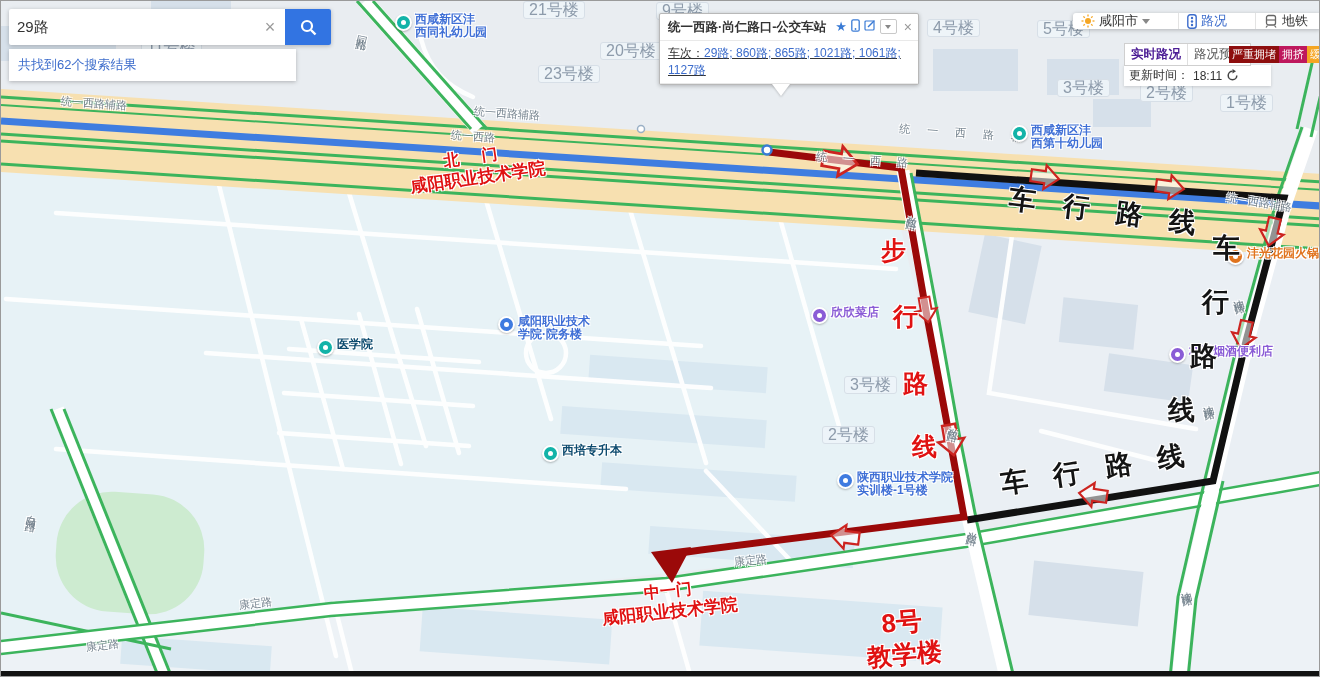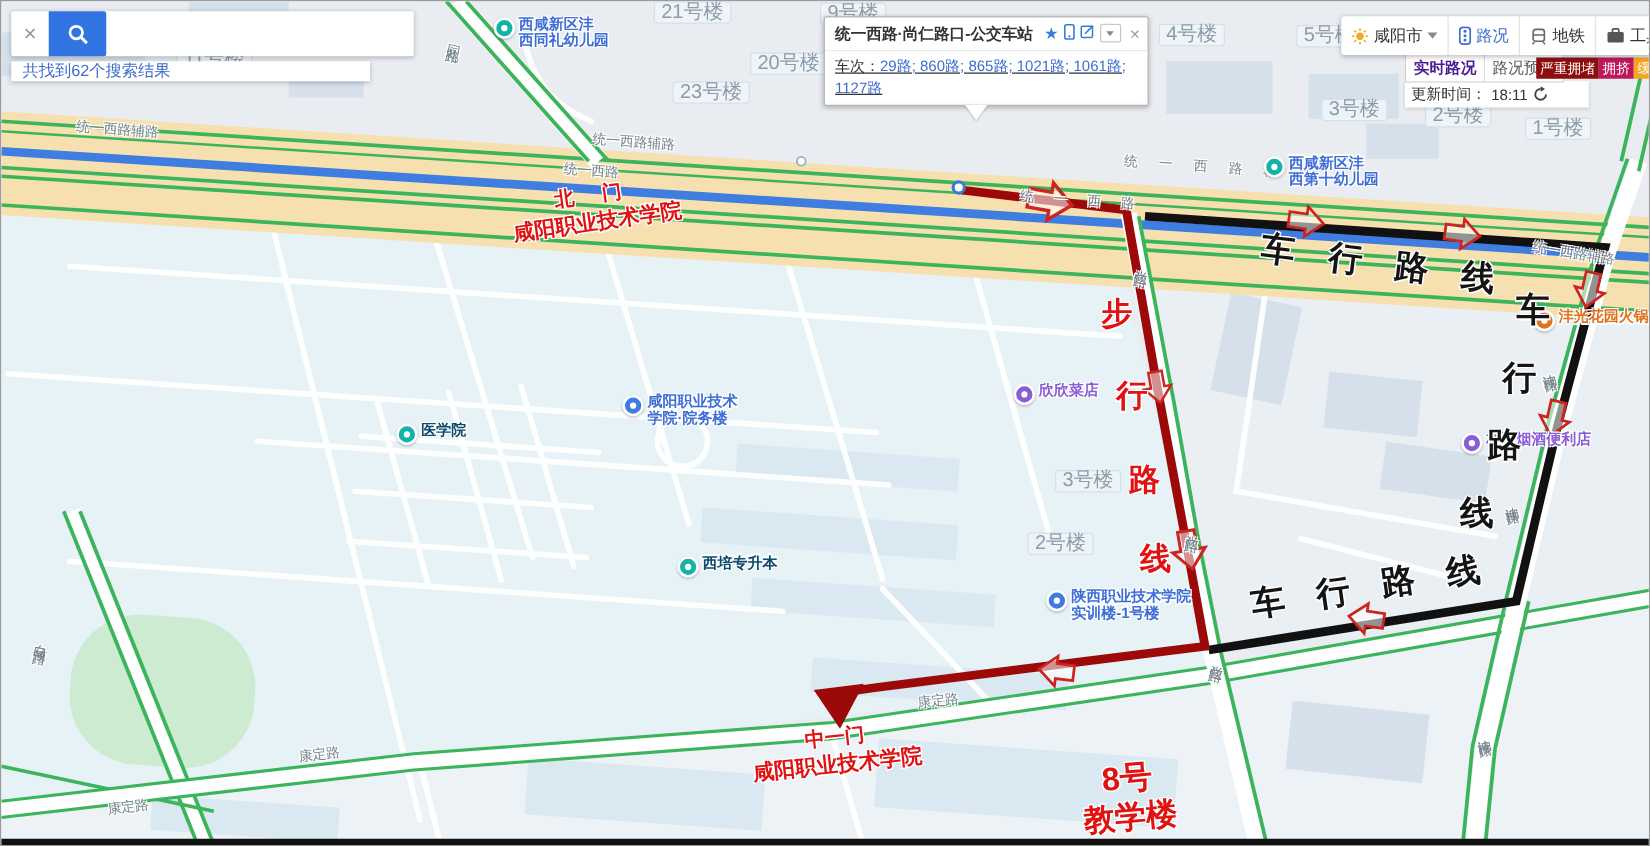--- a/index.html
+++ b/index.html
@@ -20,41 +20,41 @@
   .t-teal{color:#0c4a6e;} .t-blue{color:#3f6fd6;} .t-purple{color:#8a5cd6;} .t-orange{color:#e0731d;}
   .red-anno{position:absolute;color:#e01212;font-weight:bold;text-align:center;z-index:5;line-height:1.25;}
   .rchar{position:absolute;color:#e01212;font-weight:bold;font-size:25px;z-index:5;}
   .kchar{position:absolute;color:#141414;font-weight:bold;font-size:27px;z-index:5;}
   
   .panel{background:#fff;box-shadow:0 1px 4px rgba(0,0,0,.25);}
   .searchbar{position:absolute;left:8px;top:8px;width:322px;height:36px;display:flex;align-items:center;z-index:20;border-radius:2px;}
   .searchbar .q{flex:1;border:none;outline:none;font-size:15px;color:#333;padding:0 8px;height:32px;font-family:inherit;background:transparent;}
   .xbtn{width:30px;color:#999;font-size:18px;text-align:center;cursor:pointer;}
   .sbtn{width:46px;height:36px;background:#3274e2;border-radius:0 2px 2px 0;display:flex;align-items:center;justify-content:center;}
-  .results{position:absolute;left:8px;top:48px;width:278px;height:16px;display:flex;align-items:center;padding-left:9px;z-index:20;
+  .results{position:absolute;left:8px;top:48px;width:278px;height:32px;display:flex;align-items:center;padding-left:9px;z-index:20;
            color:#3d6dcc;font-size:13px;}
   .popup{position:absolute;left:658px;top:12px;width:258px;z-index:21;border:1px solid #b8b8b8;border-radius:2px;font-size:12px;}
   .popup .hd{display:flex;align-items:flex-start;padding:5px 6px 4px 8px;border-bottom:1px solid #e9e9e9;}
   .popup .hd .ttl{font-size:12.5px;font-weight:bold;color:#333;flex:1;white-space:nowrap;}
   .icn{display:inline-flex;align-items:center;justify-content:center;margin-left:4px;cursor:pointer;}
   .popup .routes{padding:4px 8px;border-bottom:1px solid #e9e9e9;color:#333;text-decoration:underline;}
   .popup .routes b{font-weight:normal;}
   .popup .routes .lnk{color:#3d6dcc;}
   .ptabs{display:flex;border-bottom:1px solid #e9e9e9;}
   .ptab{flex:1;display:flex;align-items:center;justify-content:center;gap:4px;padding:6px 0;color:#3d66c4;font-size:12.5px;cursor:pointer;}
   .ptab + .ptab{border-left:1px solid #e9e9e9;}
   .dot{width:8px;height:8px;border-radius:50%;border:2px solid;box-sizing:border-box;}
   .dot.red{border-color:#e03a2b;} .dot.grn{border-color:#3aa43a;}
   .orow{display:flex;align-items:center;gap:6px;padding:7px 8px 8px;}
   .orow input{flex:1;height:20px;border:1px solid #c9c9c9;font-size:12px;color:#333;padding:1px 5px;font-family:inherit;}
   .orow input::placeholder{color:#aaa;}
   .gbtn{height:24px;padding:0 8px;border:1px solid #bbb;background:#fdfdfd;font-size:12.5px;color:#333;cursor:pointer;font-family:inherit;}
   .tail{position:absolute;left:112px;top:100%;width:0;height:0;border:9px solid transparent;border-top:12px solid #fff;
         filter:drop-shadow(0 1px 1px rgba(0,0,0,.2));}
-  .topbar{position:absolute;left:1072px;top:12px;height:31px;width:248px;display:flex;align-items:center;z-index:20;border-radius:3px;}
+  .topbar{position:absolute;left:1072px;top:12px;height:16px;width:248px;display:flex;align-items:center;z-index:20;border-radius:3px;gap:20px;}
   .tbitem{display:flex;align-items:center;gap:4px;padding:0 8px;font-size:13px;color:#333;height:100%;cursor:pointer;white-space:nowrap;}
   .tbitem + .tbitem{border-left:1px solid #e3e3e3;}
   .tbitem.act{color:#3d6dcc;}
   .carr{width:0;height:0;border:4px solid transparent;border-top:5px solid #888;margin-top:4px;}
   .trtabs{position:absolute;left:1123px;top:42px;display:flex;z-index:19;border:1px solid #cfcfcf;background:#fff;}
   .trtab{padding:2px 6px;font-size:12.5px;color:#555;background:#fff;white-space:nowrap;cursor:pointer;}
   .trtab.on{font-weight:bold;color:#4c1d95;}
   .trtab + .trtab{border-left:1px solid #dfdfdf;}
   .legend{position:absolute;left:1228px;top:45px;display:flex;z-index:19;}
   .chip{font-size:11px;color:#fff;padding:1px 3px;white-space:nowrap;}
@@ -299,20 +299,21 @@
   <span class="kchar halo" style="left:1201px;top:283px">行</span>
   <span class="kchar halo" style="left:1189px;top:337px">路</span>
   <span class="kchar halo" style="left:1167px;top:391px">线</span>
 
   <span class="kchar halo" style="left:1000px;top:463px;transform:rotate(-8deg)">车</span>
   <span class="kchar halo" style="left:1052px;top:455px;transform:rotate(-8deg)">行</span>
   <span class="kchar halo" style="left:1104px;top:446px;transform:rotate(-8deg)">路</span>
   <span class="kchar halo" style="left:1156px;top:438px;transform:rotate(-8deg)">线</span>
 
   <div class="searchbar panel">
+    <input class="q" value="29路" style="">
     <span class="xbtn">×</span>
     <span class="sbtn">
       <svg width="17" height="17" viewBox="0 0 17 17">
         <circle cx="7" cy="7" r="5" fill="none" stroke="#fff" stroke-width="2.2"></circle>
         <line x1="11" y1="11" x2="15.5" y2="15.5" stroke="#fff" stroke-width="2.4"></line>
       </svg>
     </span>
   </div>
   <div class="results panel">
     <span>共找到62个搜索结果</span>

